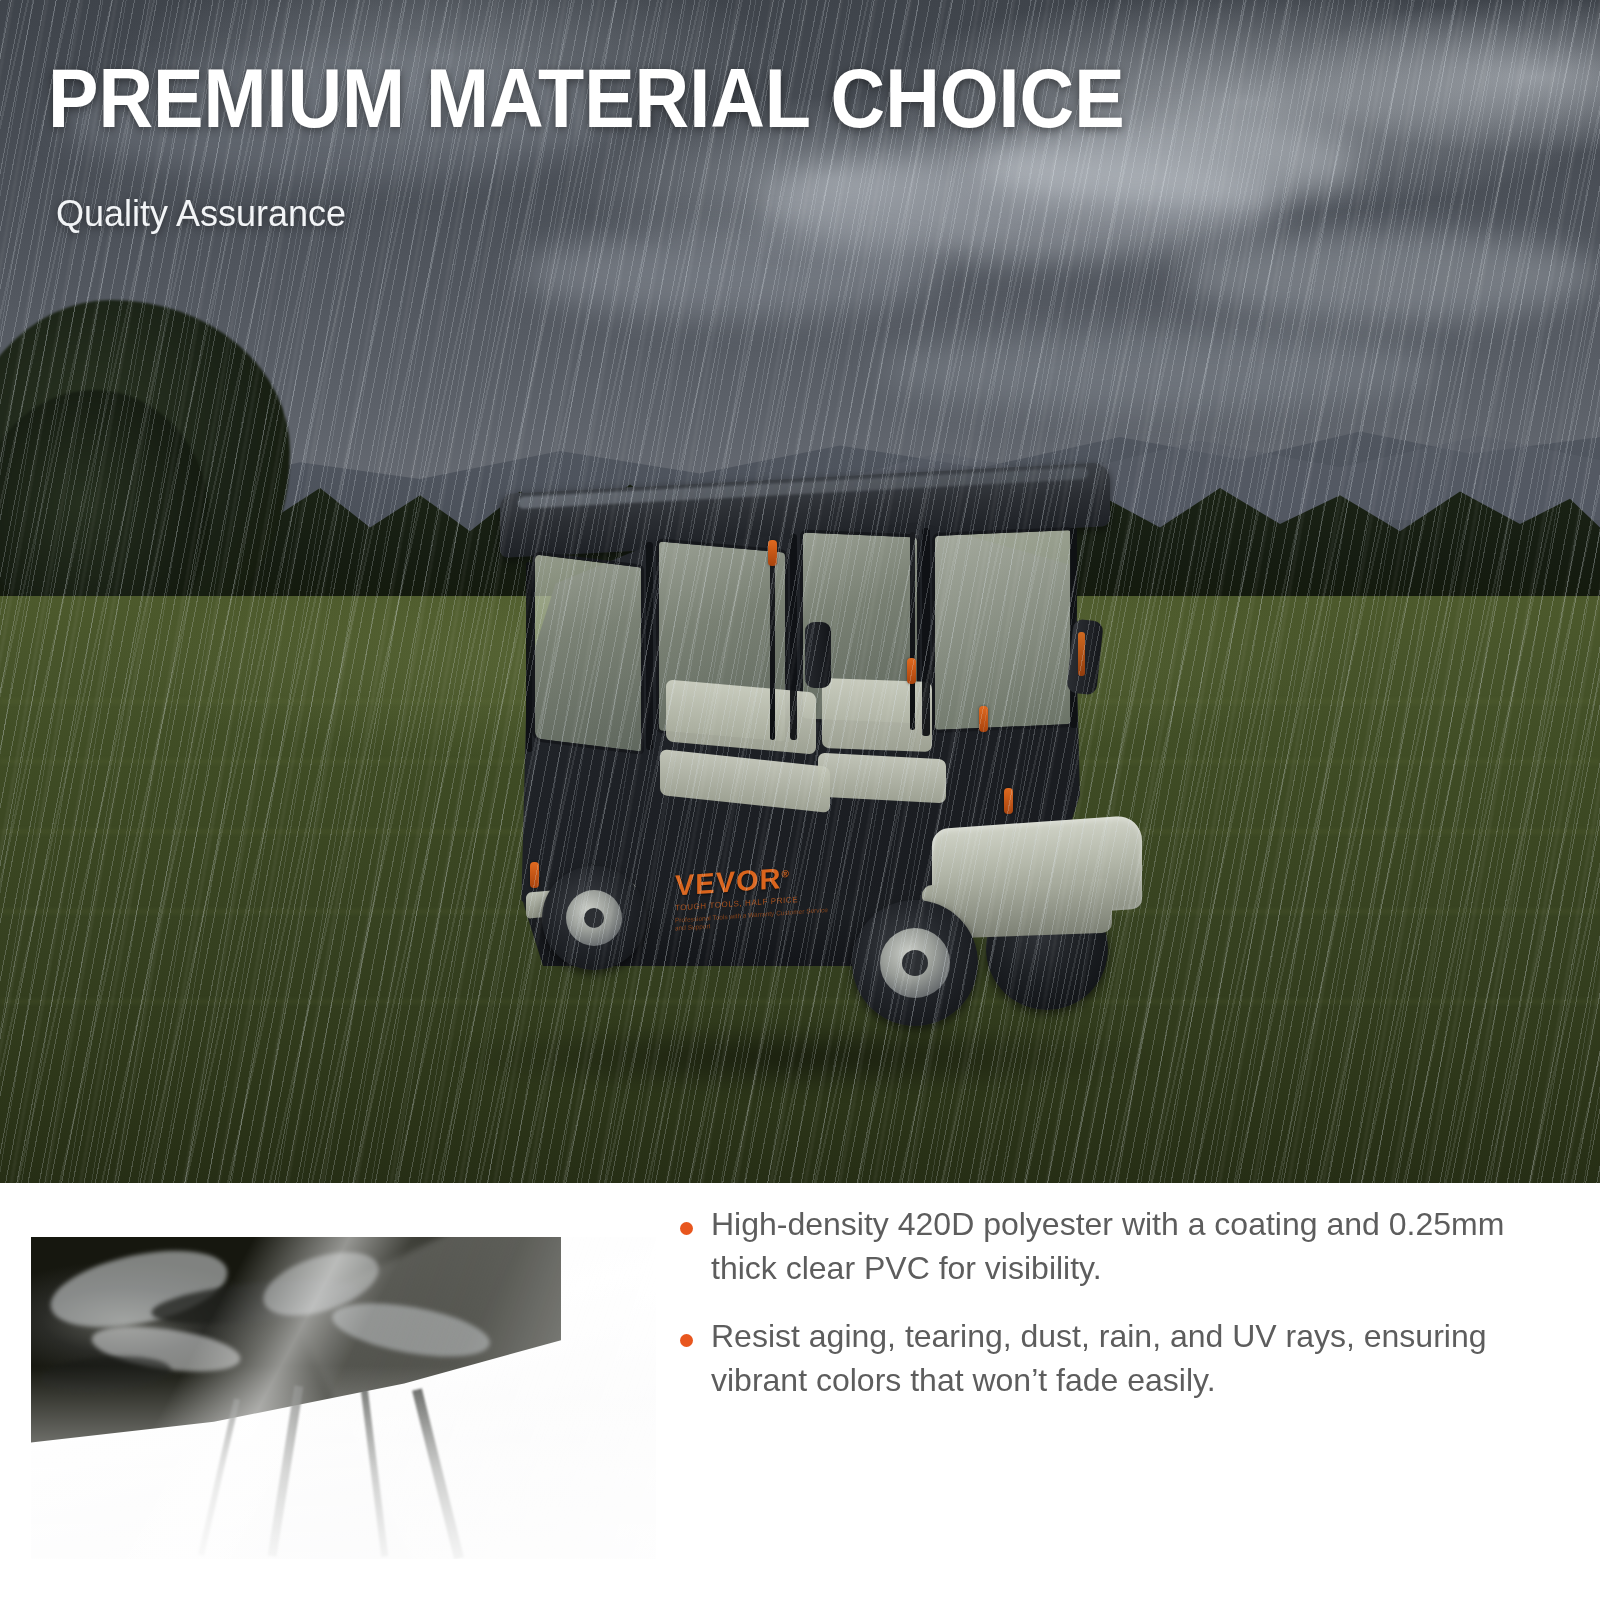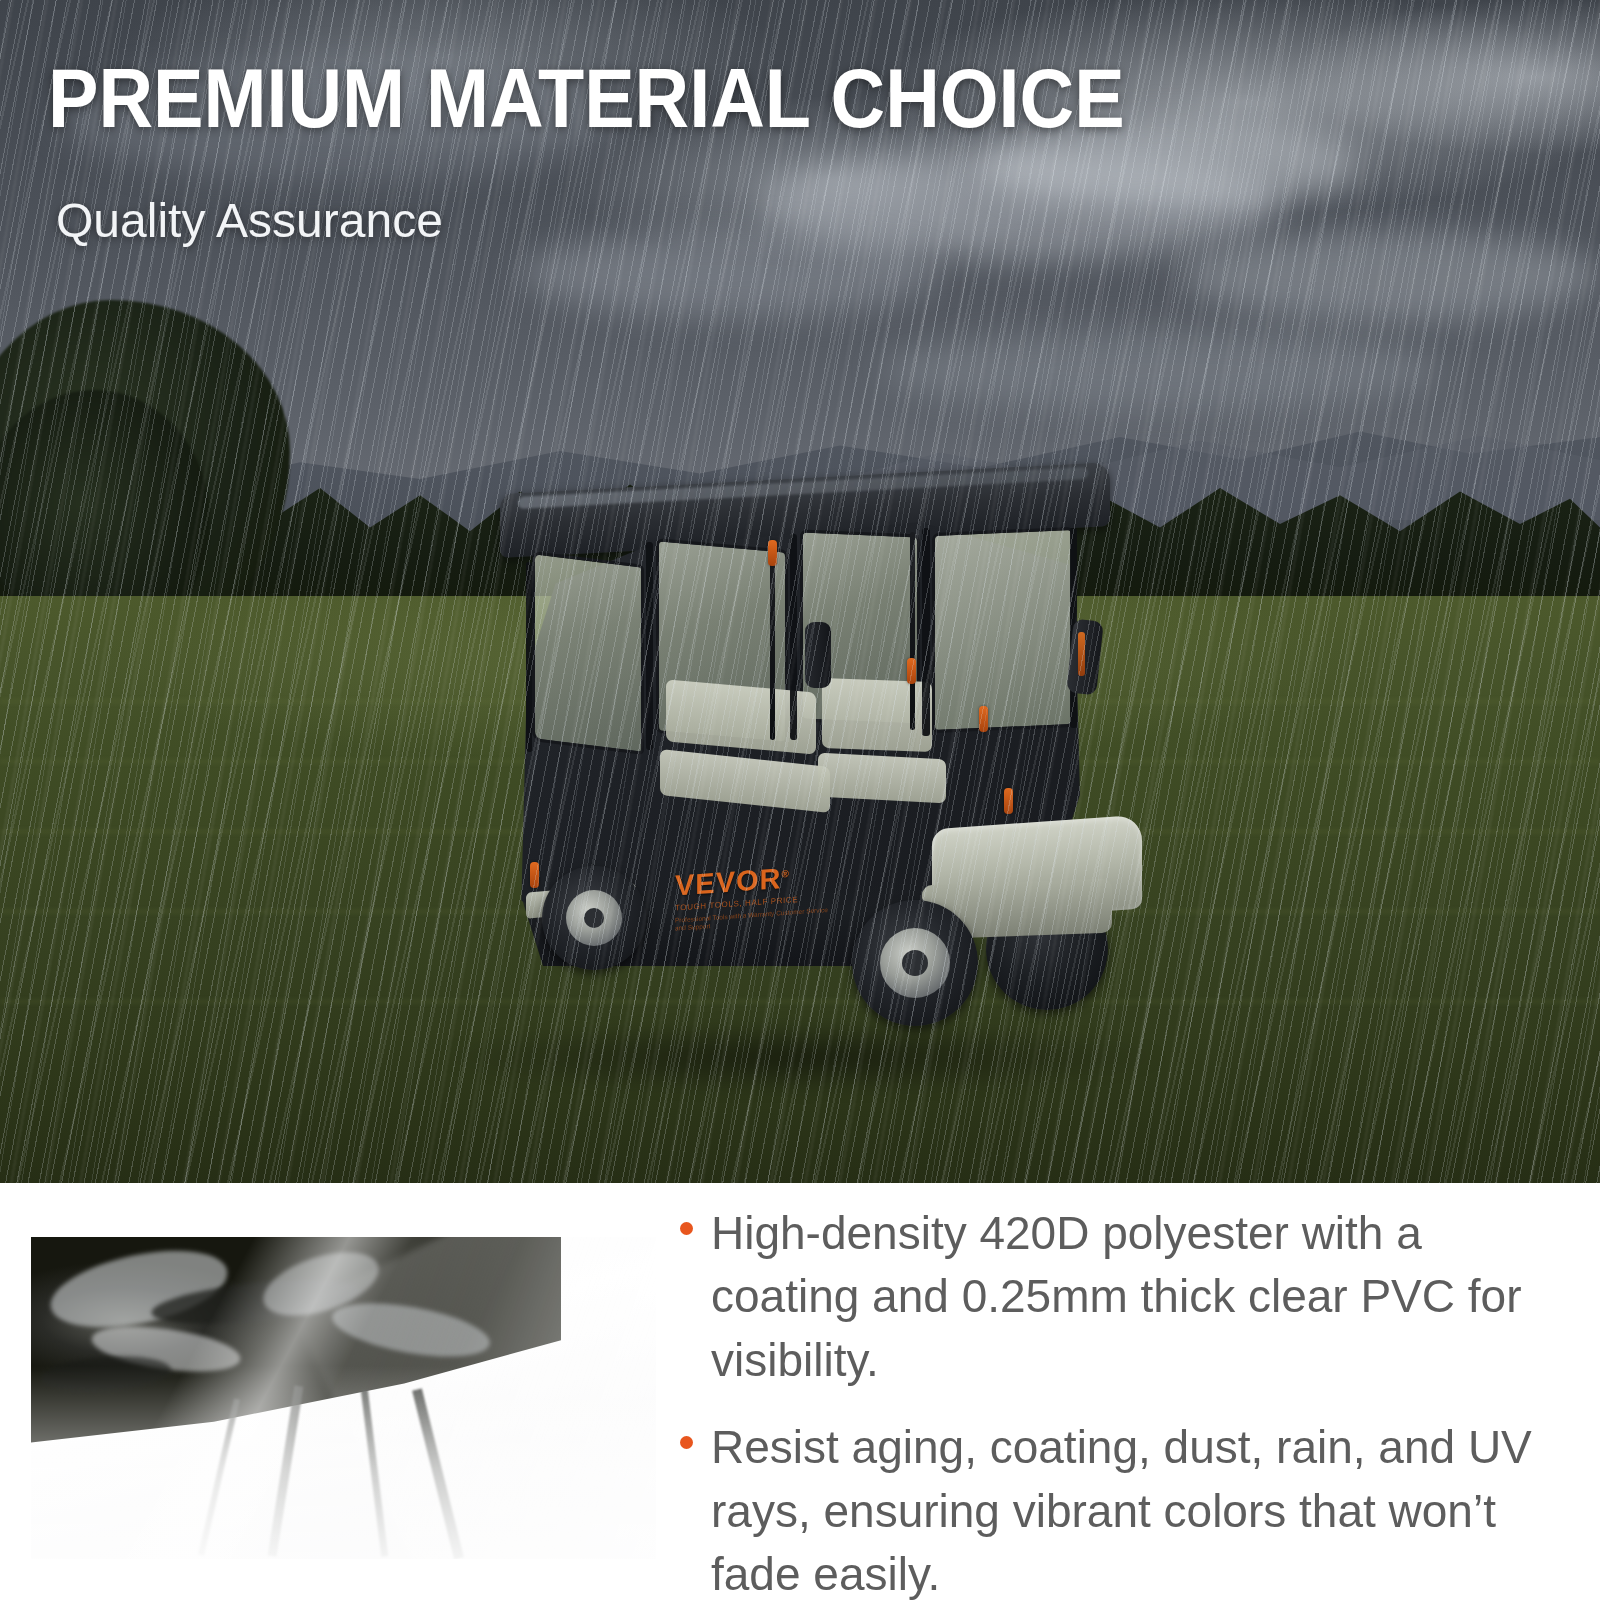--- a/index.html
+++ b/index.html
@@ -206,21 +206,21 @@
   .cart-shadow { position:absolute; left:430px; top:1020px; width:740px; height:74px;
     background:radial-gradient(ellipse at center, rgba(0,0,0,.46) 0%, rgba(0,0,0,0) 70%);
     filter:blur(7px); }
 
   
   .headline { position:absolute; left:48px; top:56px; width:1300px;
     font-size:84px; font-weight:700; color:#ffffff; letter-spacing:0px;
     line-height:1; transform:scaleX(.90); transform-origin:left top;
     text-shadow:0 2px 10px rgba(0,0,0,.45); white-space:nowrap; }
   .subline { position:absolute; left:56px; top:192px; width:1200px;
-    font-size:48px; font-weight:400; color:#f2f4f6; line-height:1.22;
+    font-size:36px; font-weight:400; color:#f2f4f6; line-height:1.22;
     text-shadow:0 2px 8px rgba(0,0,0,.5); }
   .subline div { white-space:nowrap; }
 
   
   .bottom { position:absolute; left:0; top:1183px; width:1600px; height:417px;
     background:#ffffff; }
 
   .thumb { position:absolute; left:31px; top:1237px; width:625px; height:322px;
     overflow:hidden; background:#f4f4f4; }
   .pvc-base { position:absolute; inset:0;
@@ -253,21 +253,21 @@
       linear-gradient(to bottom, rgba(255,255,255,0) 40%, rgba(255,255,255,.5) 72%, rgba(255,255,255,.7) 100%);
   }
   .pvc-diag { position:absolute; left:330px; top:-40px; width:420px; height:420px;
     background:linear-gradient(to bottom right, rgba(255,255,255,.0), rgba(255,255,255,.92));
     transform:rotate(-26deg); filter:blur(3px); }
 
   .bullets { position:absolute; left:680px; top:1202px; width:880px; }
   .bullet { display:flex; align-items:flex-start; margin-bottom:24px; }
   .dot { width:13px; height:13px; border-radius:50%; background:#e8561e;
     flex:0 0 13px; margin-top:20px; margin-right:18px; }
-  .btxt { font-size:46px; line-height:1.38; color:#5d5d5d; font-weight:400; }
+  .btxt { font-size:32px; line-height:1.38; color:#5d5d5d; font-weight:400; }
 </style>
 </head>
 <body>
 
 <div class="page">
 
   <div class="hero">
 
     <div class="sky"></div>
     <div class="cloudband cl1"></div>
@@ -380,17 +380,17 @@
     <div class="pvc-sheen"></div>
   </div>
 
   <div class="bullets">
     <div class="bullet">
       <div class="dot"></div>
       <div class="btxt">High-density 420D polyester with a coating and 0.25mm thick clear PVC for visibility.</div>
     </div>
     <div class="bullet">
       <div class="dot"></div>
-      <div class="btxt">Resist aging, coating, dust, rain, and UV rays, ensuring vibrant colors that won’t fade easily.</div>
+      <div class="btxt">Resist aging, tearing, dust, rain, and UV rays, ensuring vibrant colors that won’t fade easily.</div>
     </div>
   </div>
 
 </div>
 
 </body></html>

